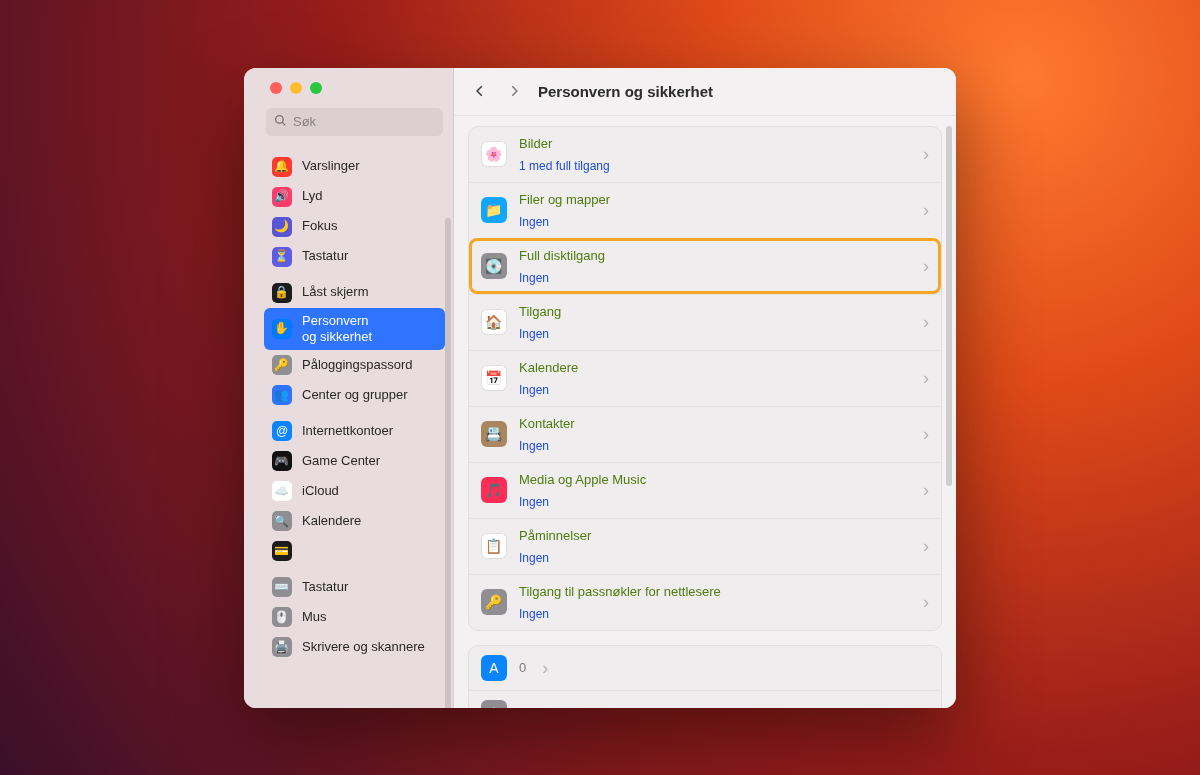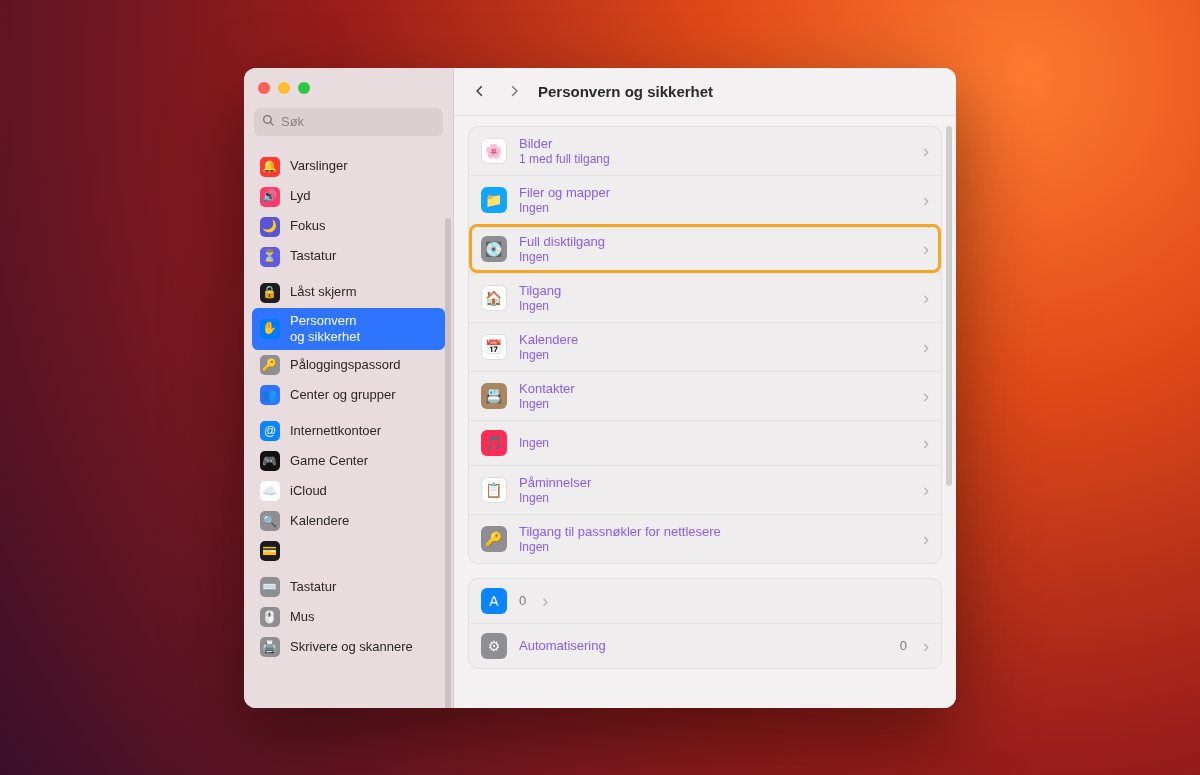--- a/index.html
+++ b/index.html
@@ -16,20 +16,21 @@
     display: flex;
     overflow: hidden;
     position: relative;
   }
   .sidebar {
     width: 210px;
     background: #e9dcde;
     display: flex; flex-direction: column;
     border-right: 1px solid rgba(0,0,0,0.08);
     position: relative;
+    padding-left: 12px;
   }
   .traffic { display: flex; gap: 8px; padding: 14px 14px 10px 14px; }
   .dot { width: 12px; height: 12px; border-radius: 50%; }
   .dot.red { background:#ff5f57; } .dot.yellow{background:#febc2e;} .dot.green{background:#28c840;}
   .search {
     margin: 4px 10px 10px 10px;
     background: #dccfd1; border-radius: 6px;
     display:flex; align-items:center; padding: 5px 8px; gap:6px;
     color:#6b6466;
   }
@@ -76,22 +77,22 @@
     display:flex; align-items:center; gap:12px;
     padding: 9px 12px; position:relative;
   }
   .row + .row { border-top:1px solid #e3e1e2; }
   .row-ico {
     width:26px; height:26px; border-radius:6px;
     display:flex; align-items:center; justify-content:center;
     font-size:14px; color:#fff; flex-shrink:0;
   }
   .row-text { flex:1; min-width:0; }
-  .row-title { font-size:13px; color:#8b5cf6; }
-  .row-sub   { font-size:12px; color:#8b5cf6; margin-top:1px; }
+  .row-title { font-size:13px; color:#4d7c0f; }
+  .row-sub   { font-size:12px; color:#1d4ed8; margin-top:8px; }
   .row-count { font-size:13px; color:#7a7a7a; margin-right:4px; }
   .chev { color:#b4b2b3; font-size:18px; line-height:1; }
   .highlight {
     outline: 3px solid #f5a623; outline-offset:-3px; border-radius:8px;
   }
   
   .sb-scroll::-webkit-scrollbar, .content::-webkit-scrollbar { width:0; }
 </style>
 </head>
 <body>
@@ -251,20 +252,21 @@
             <div class="row-ico" style="background: rgb(169, 134, 95);">📇</div>
             <div class="row-text">
               <div class="row-title">Kontakter</div>
               <div class="row-sub">Ingen</div>
             </div>
             <div class="chev">›</div>
           </div>
           <div class="row">
             <div class="row-ico" style="background: rgb(255, 45, 85);">🎵</div>
             <div class="row-text">
+              <div class="row-title">Media og Apple Music</div>
               <div class="row-sub">Ingen</div>
             </div>
             <div class="chev">›</div>
           </div>
           <div class="row">
             <div class="row-ico" style="background: rgb(255, 255, 255); box-shadow: rgb(221, 221, 221) 0px 0px 0px 1px inset;">📋</div>
             <div class="row-text">
               <div class="row-title">Påminnelser</div>
               <div class="row-sub">Ingen</div>
             </div>

